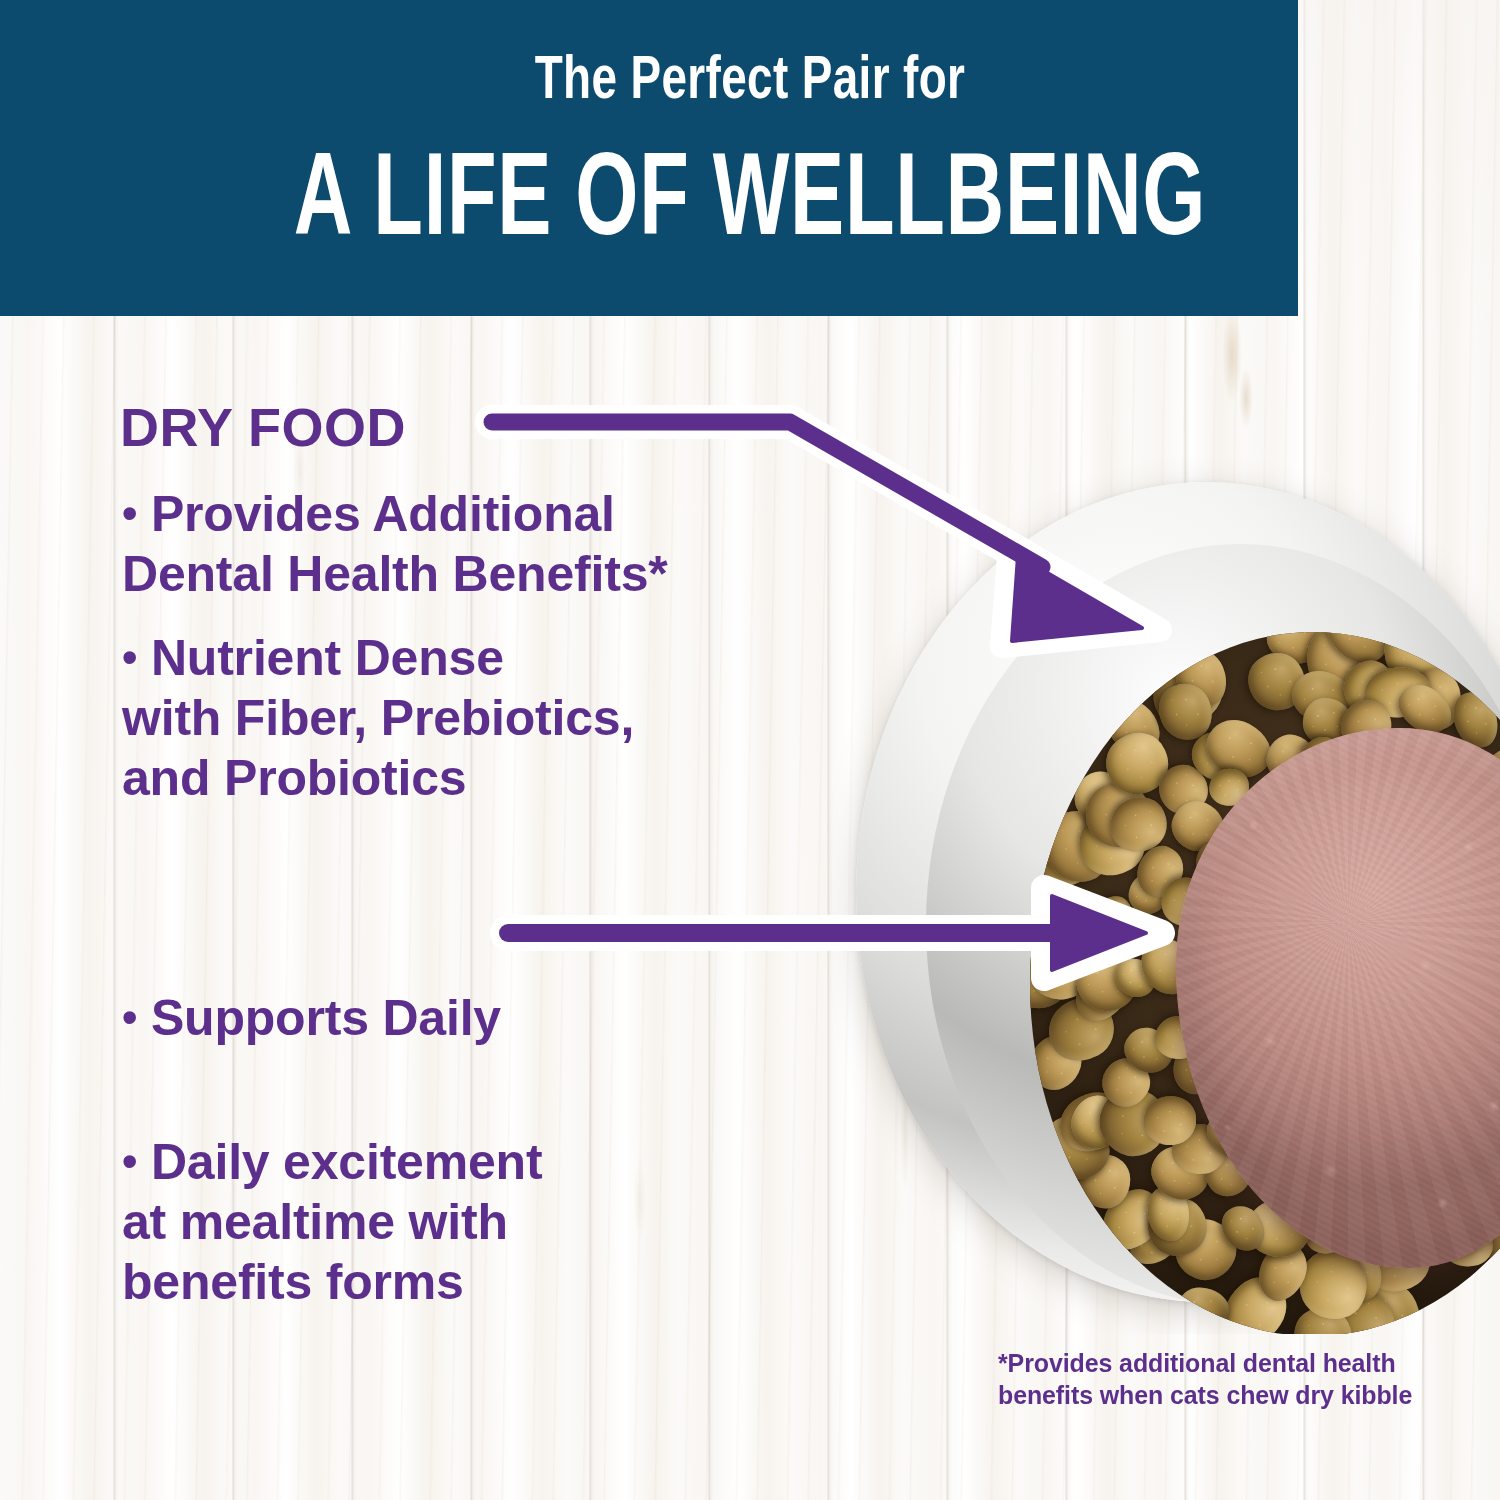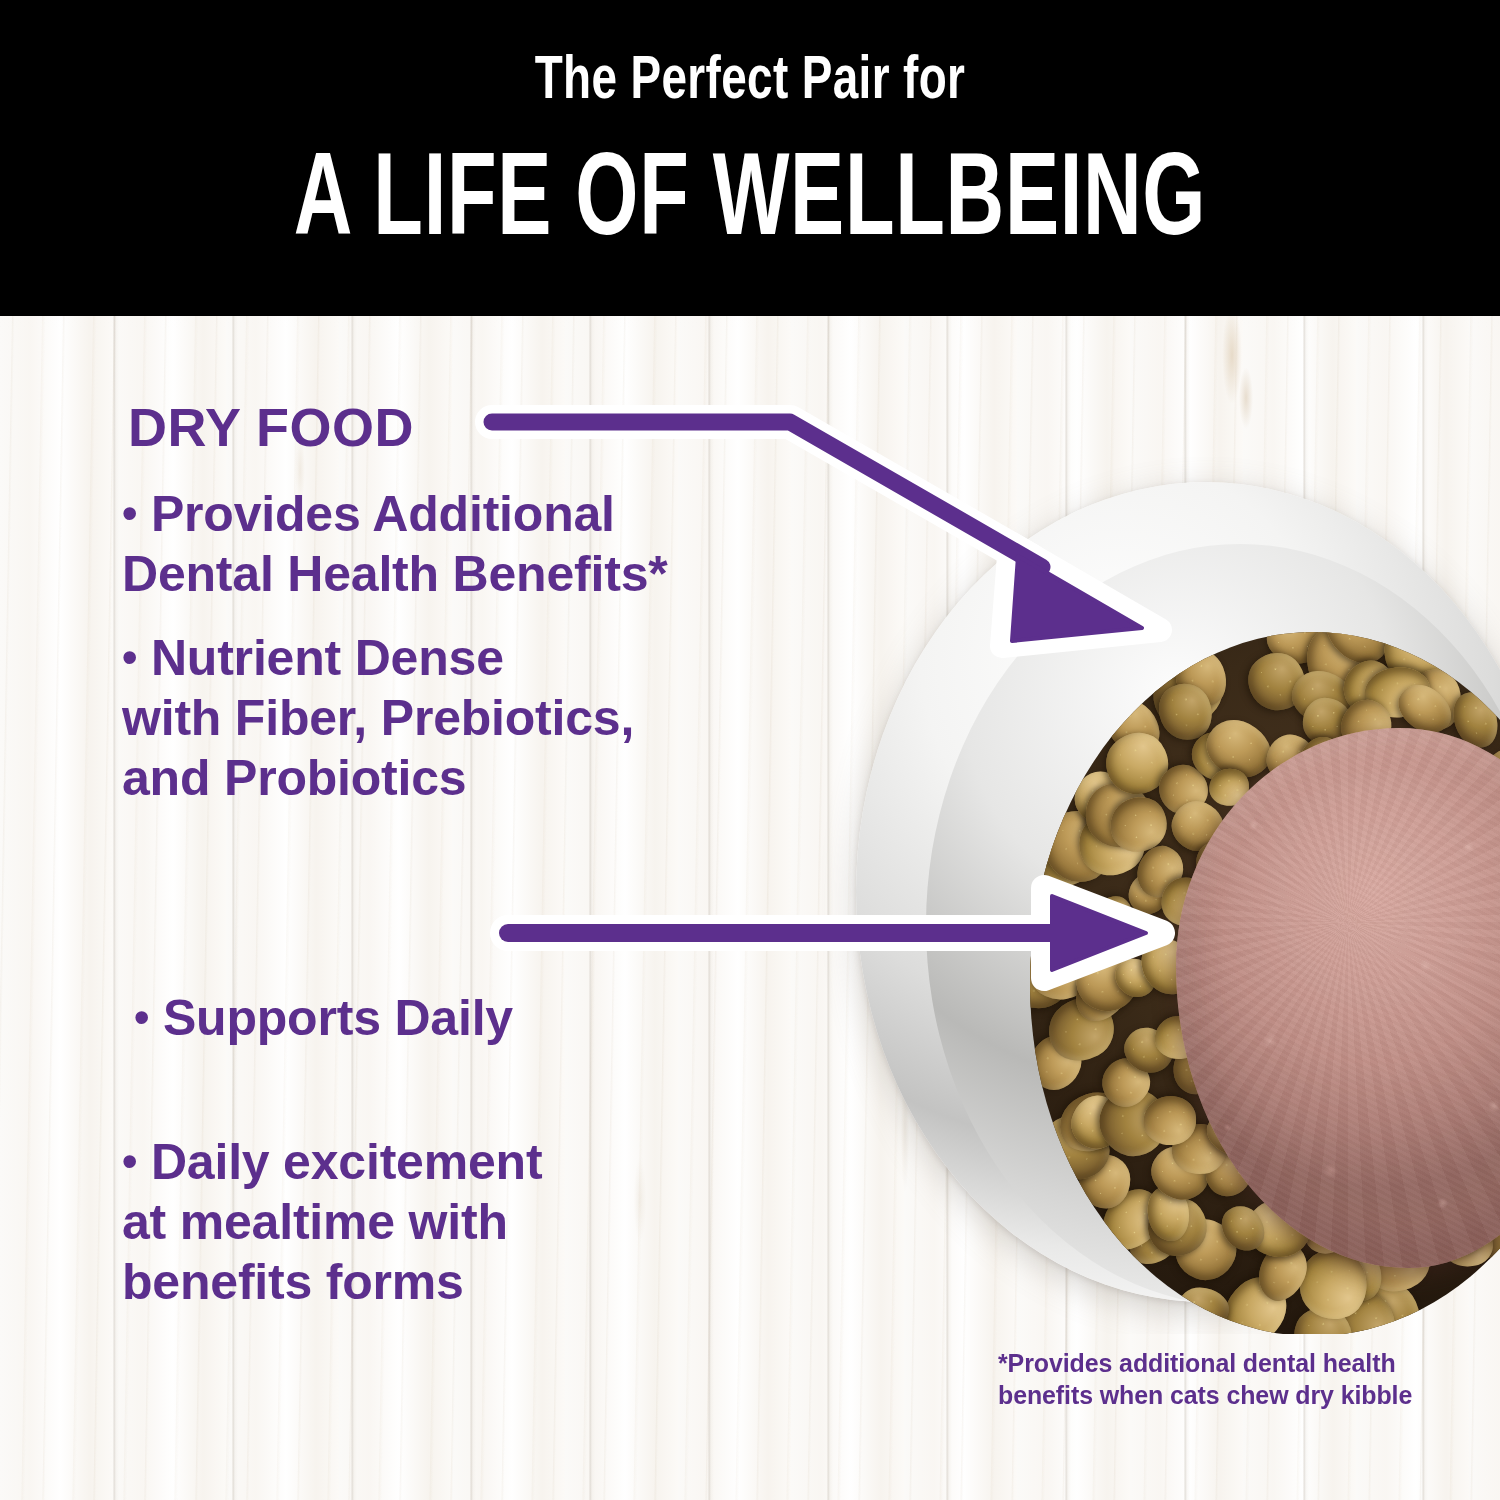--- a/index.html
+++ b/index.html
@@ -50,22 +50,22 @@
     background:
       radial-gradient(ellipse 14px 70px at 1232px 355px, rgba(208,183,148,.45), rgba(208,183,148,0) 70%),
       radial-gradient(ellipse 10px 44px at 1246px 398px, rgba(196,168,130,.35), rgba(196,168,130,0) 70%),
       radial-gradient(ellipse 7px 52px at 300px 470px, rgba(216,200,176,.30), rgba(216,200,176,0) 70%),
       radial-gradient(ellipse 6px 90px at 905px 1130px, rgba(210,195,172,.25), rgba(210,195,172,0) 70%),
       radial-gradient(ellipse 9px 60px at 640px 1200px, rgba(214,200,178,.22), rgba(214,200,178,0) 70%);
   }
 
   
   #header-banner {
-    position:absolute; left:0; top:0; width:1500px; height:316px;
-    background:#000000;
+    position:absolute; left:0; top:0; width:1298px; height:316px;
+    background:#0c4a6e;
     z-index:5;
   }
   #header-eyebrow {
     position:absolute; left:0; top:46px; width:1500px;
     text-align:center;
     color:#ffffff;
     font-size:62px;
     font-weight:bold;
     letter-spacing:0.5px;
     line-height:1;
@@ -201,34 +201,34 @@
   }
   .section-heading {
     position:absolute;
     color:#5C2F8D;
     font-size:54px;
     font-weight:bold;
     letter-spacing:0.5px;
     line-height:1;
     white-space:nowrap;
   }
-  #heading-dry  { left:128px; top:84px; }
+  #heading-dry  { left:120px; top:84px; }
   #heading-wet  { left:128px; top:580px; }
 
   .bullet-block {
     position:absolute;
     color:#5C2F8D;
     font-size:50px;
     font-weight:bold;
     line-height:1.20;
     letter-spacing:-0.2px;
   }
   #bullet-dry-1 { left:122px; top:168px; width:700px; }
   #bullet-dry-2 { left:122px; top:312px; width:700px; }
-  #bullet-wet-1 { left:122px; top:672px; width:700px;margin-left:12px; }
+  #bullet-wet-1 { left:122px; top:672px; width:700px; }
   #bullet-wet-2 { left:122px; top:816px; width:700px; }
 
   .bullet-dot {
     font-size:44px;
     line-height:1;
     vertical-align:0.06em;
   }
 
   
   #footnote {

